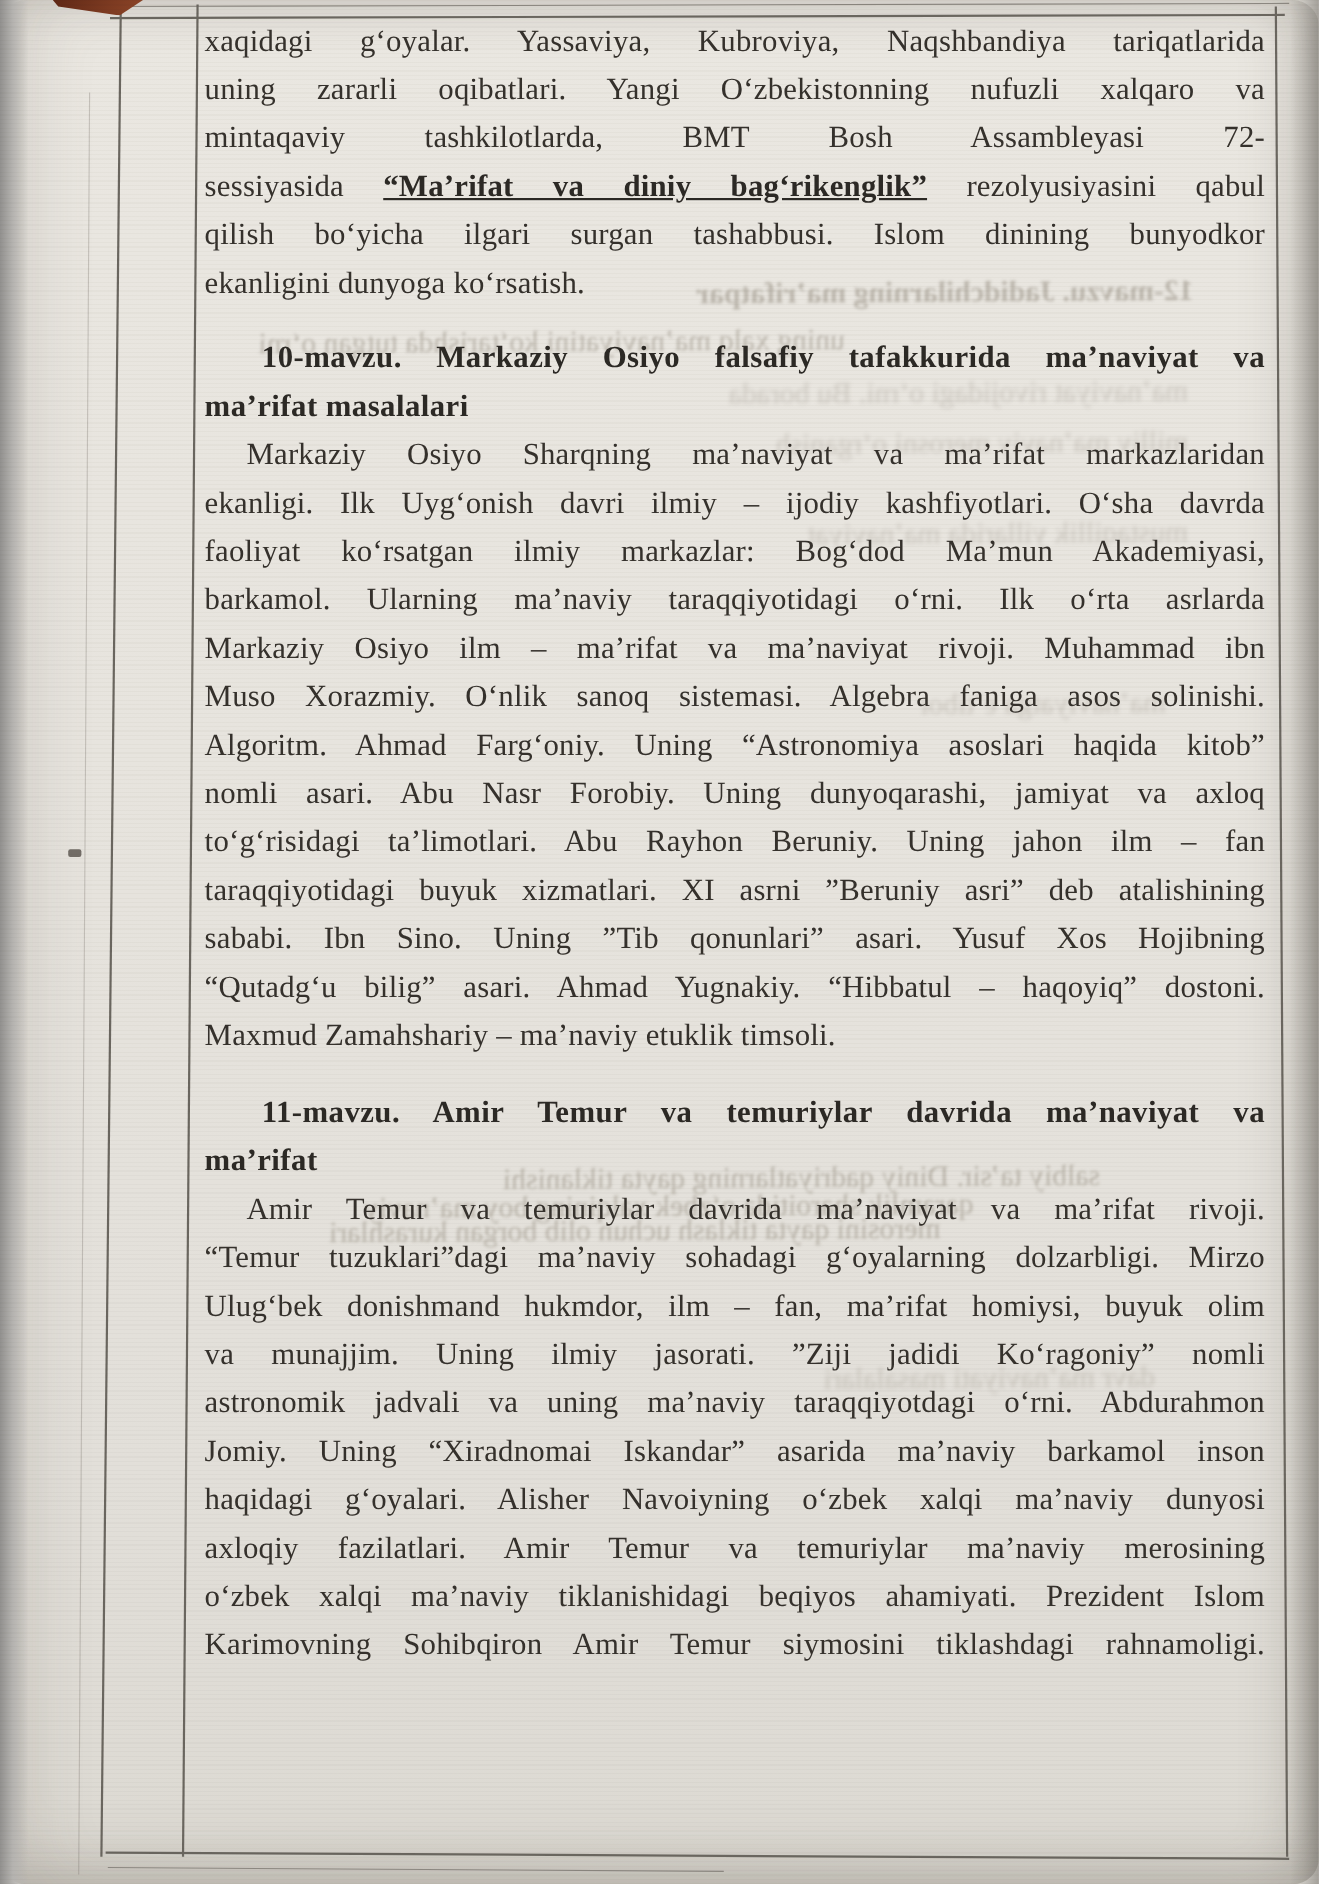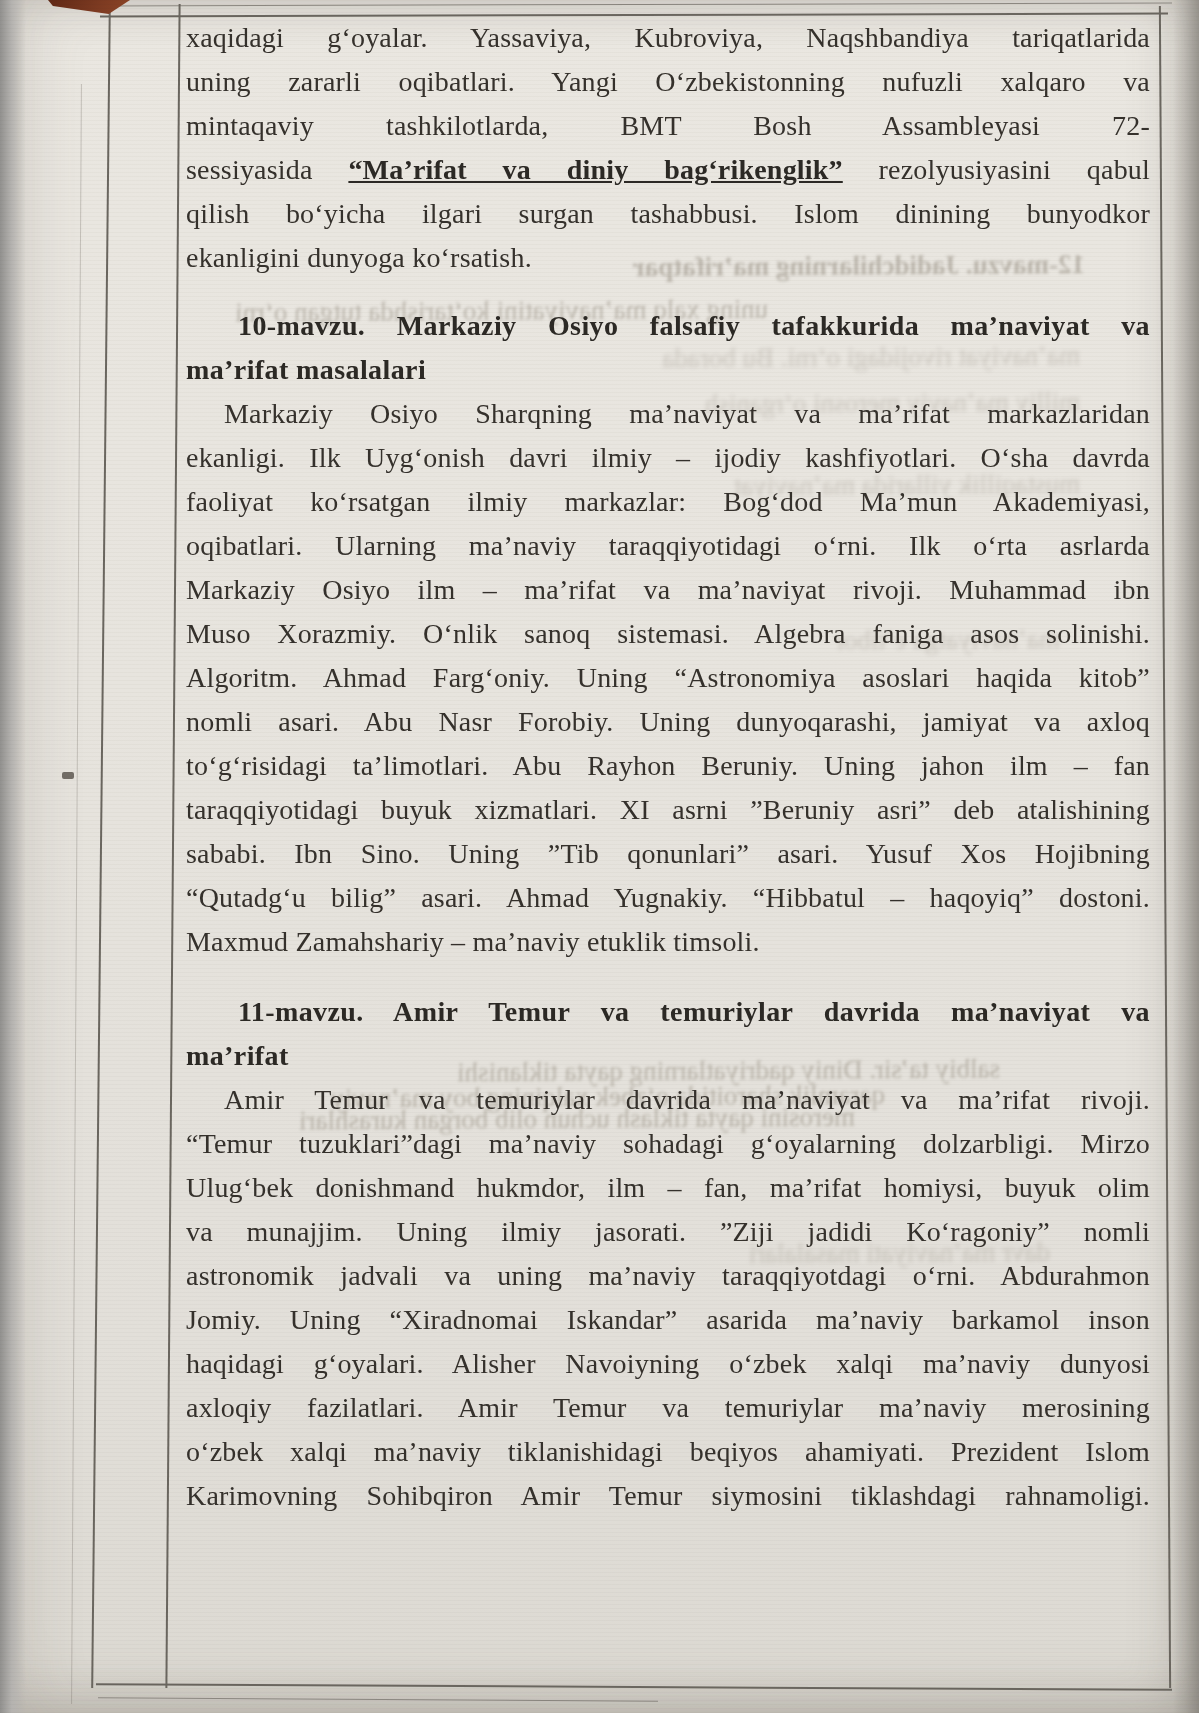--- a/index.html
+++ b/index.html
@@ -10,20 +10,21 @@
   }
   
   .paper{
     position:absolute;inset:0;
     background:
       linear-gradient(180deg,#eae7e1 0%,#e7e4de 40%,#e2dfd9 78%,#dcd9d2 100%);
     box-shadow:
       inset 40px 0 50px rgba(95,90,80,.10),
       inset -28px 0 45px rgba(95,90,80,.22),
       inset 0 -30px 50px rgba(95,90,80,.10);
+    border-radius: 24px;
   }
   .edge-left{
     position:absolute;left:0;top:0;width:26px;height:100%;
     background:linear-gradient(90deg,#91908e 0%,#b5b3b0 45%,rgba(181,179,176,0) 100%);
   }
   .right-shade{
     position:absolute;right:0;top:0;width:26px;height:100%;
     background:linear-gradient(270deg,rgba(105,101,95,.50) 0%,rgba(105,101,95,.18) 55%,rgba(105,101,95,0) 100%);
   }
   .corner-wedge{
@@ -112,21 +113,21 @@
 
       <div>
         <div class="ln hd ind">10-mavzu. Markaziy Osiyo falsafiy tafakkurida ma’naviyat va</div>
         <div class="ln hd last">ma’rifat masalalari</div>
       </div>
 
       <div>
         <div class="ln ind">Markaziy Osiyo Sharqning ma’naviyat va ma’rifat markazlaridan</div>
         <div class="ln">ekanligi. Ilk Uyg‘onish davri ilmiy – ijodiy kashfiyotlari. O‘sha davrda</div>
         <div class="ln">faoliyat ko‘rsatgan ilmiy markazlar: Bog‘dod Ma’mun Akademiyasi,</div>
-        <div class="ln">oqibatlari. Ularning ma’naviy taraqqiyotidagi o‘rni. Ilk o‘rta asrlarda</div>
+        <div class="ln">barkamol. Ularning ma’naviy taraqqiyotidagi o‘rni. Ilk o‘rta asrlarda</div>
         <div class="ln">Markaziy Osiyo ilm – ma’rifat va ma’naviyat rivoji. Muhammad ibn</div>
         <div class="ln">Muso Xorazmiy. O‘nlik sanoq sistemasi. Algebra faniga asos solinishi.</div>
         <div class="ln">Algoritm. Ahmad Farg‘oniy. Uning “Astronomiya asoslari haqida kitob”</div>
         <div class="ln">nomli asari. Abu Nasr Forobiy. Uning dunyoqarashi, jamiyat va axloq</div>
         <div class="ln">to‘g‘risidagi ta’limotlari. Abu Rayhon Beruniy. Uning jahon ilm – fan</div>
         <div class="ln">taraqqiyotidagi buyuk xizmatlari. XI asrni ”Beruniy asri” deb atalishining</div>
         <div class="ln">sababi. Ibn Sino. Uning ”Tib qonunlari” asari. Yusuf Xos Hojibning</div>
         <div class="ln">“Qutadg‘u bilig” asari. Ahmad Yugnakiy. “Hibbatul – haqoyiq” dostoni.</div>
         <div class="ln last">Maxmud Zamahshariy – ma’naviy etuklik timsoli.</div>
       </div>

